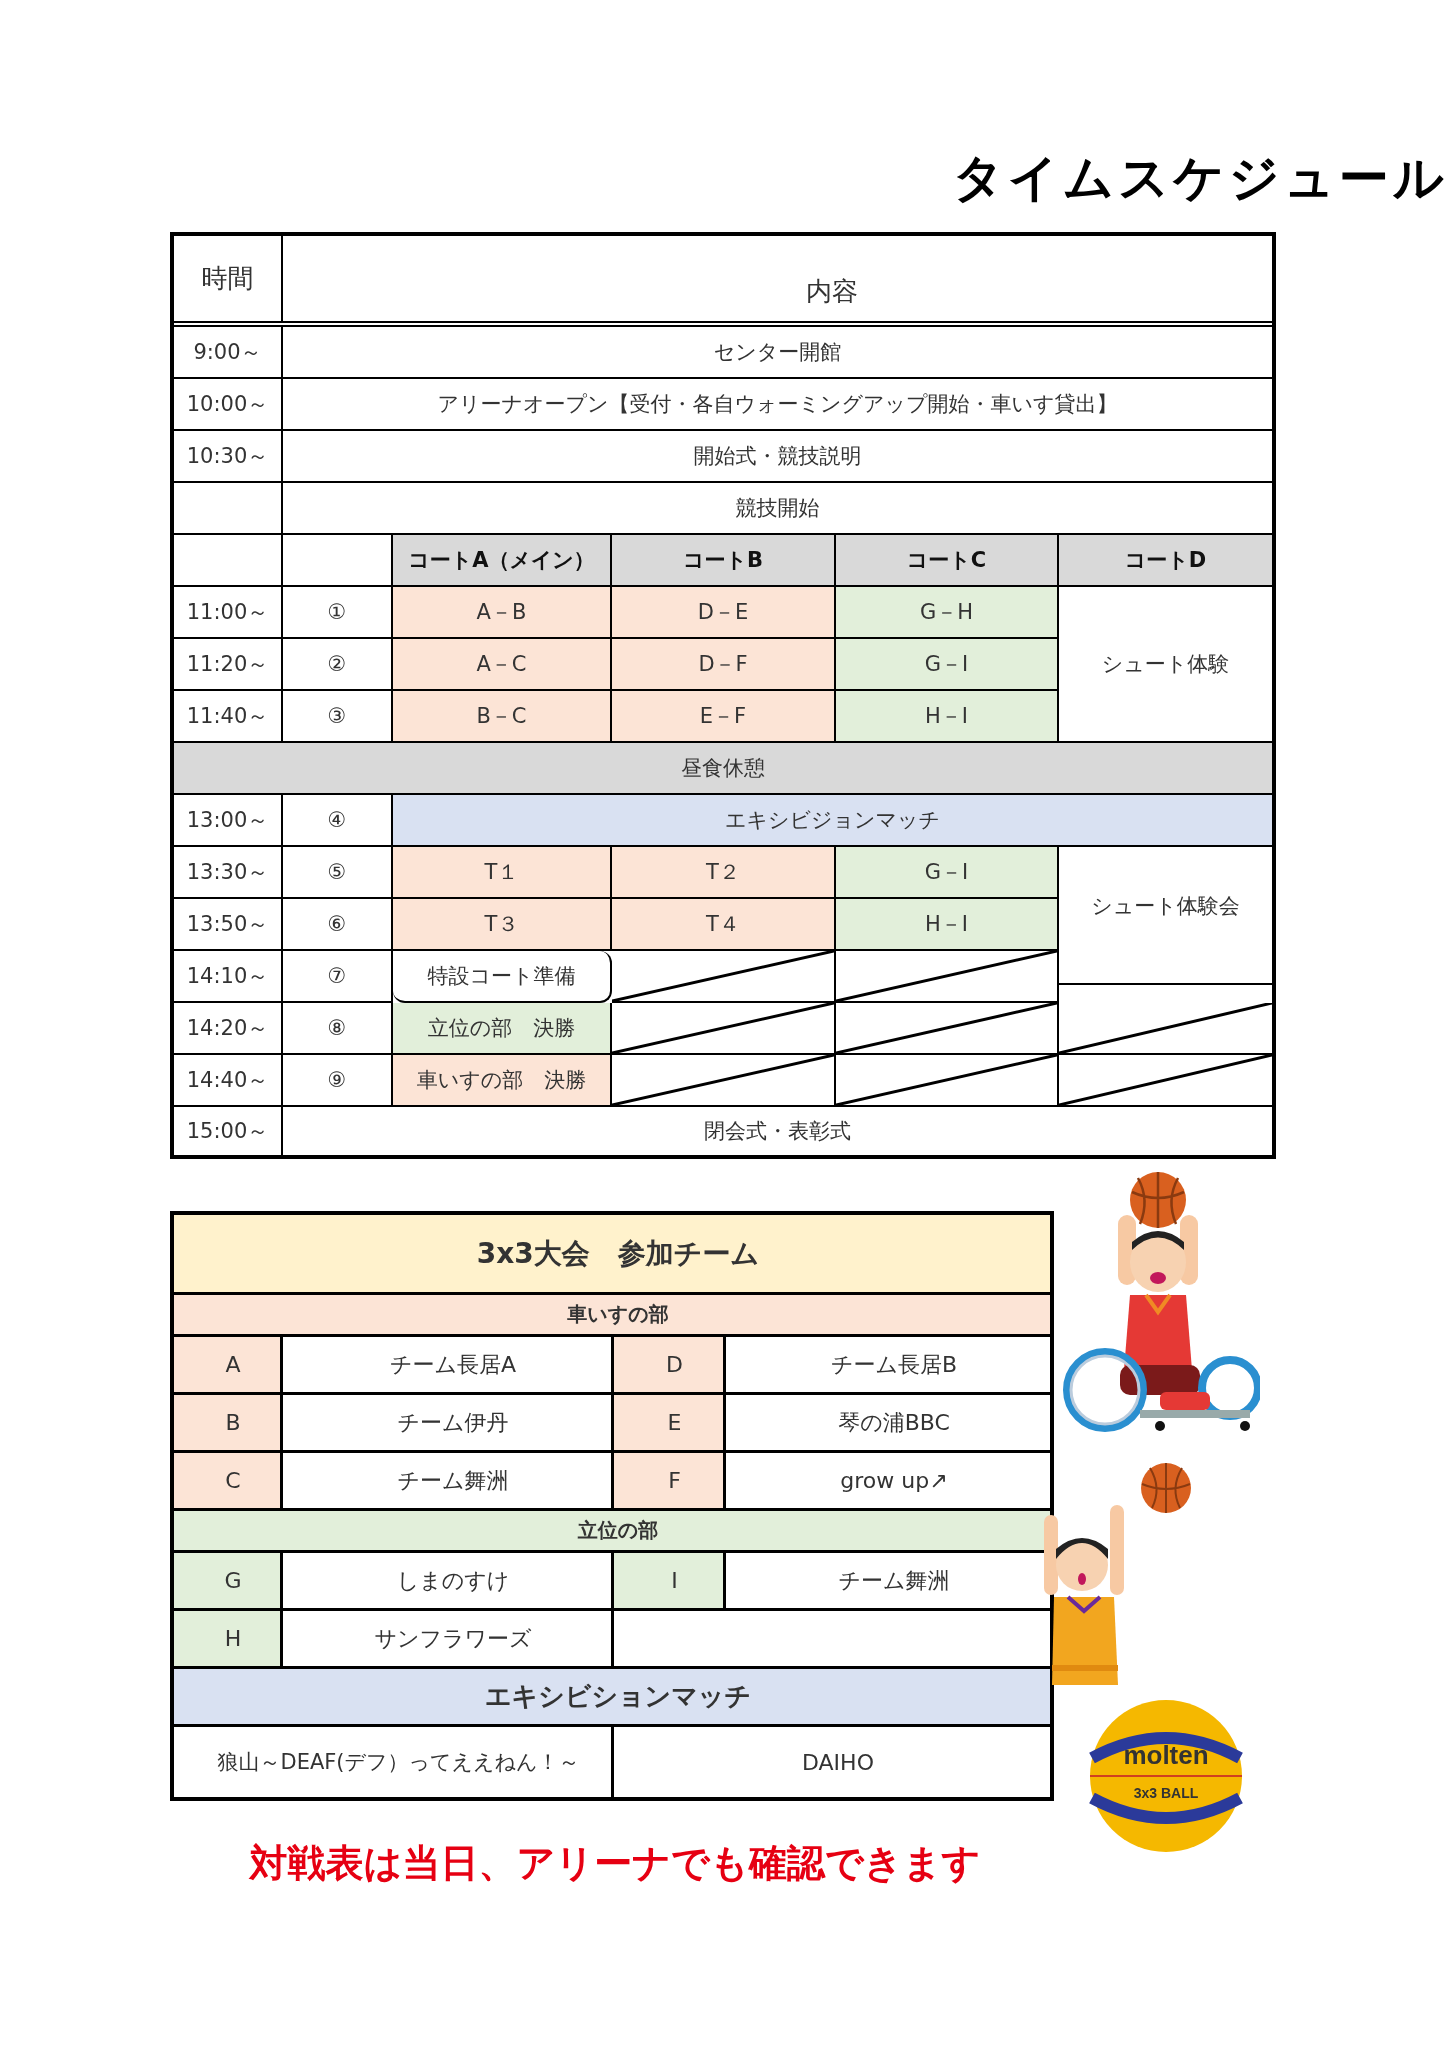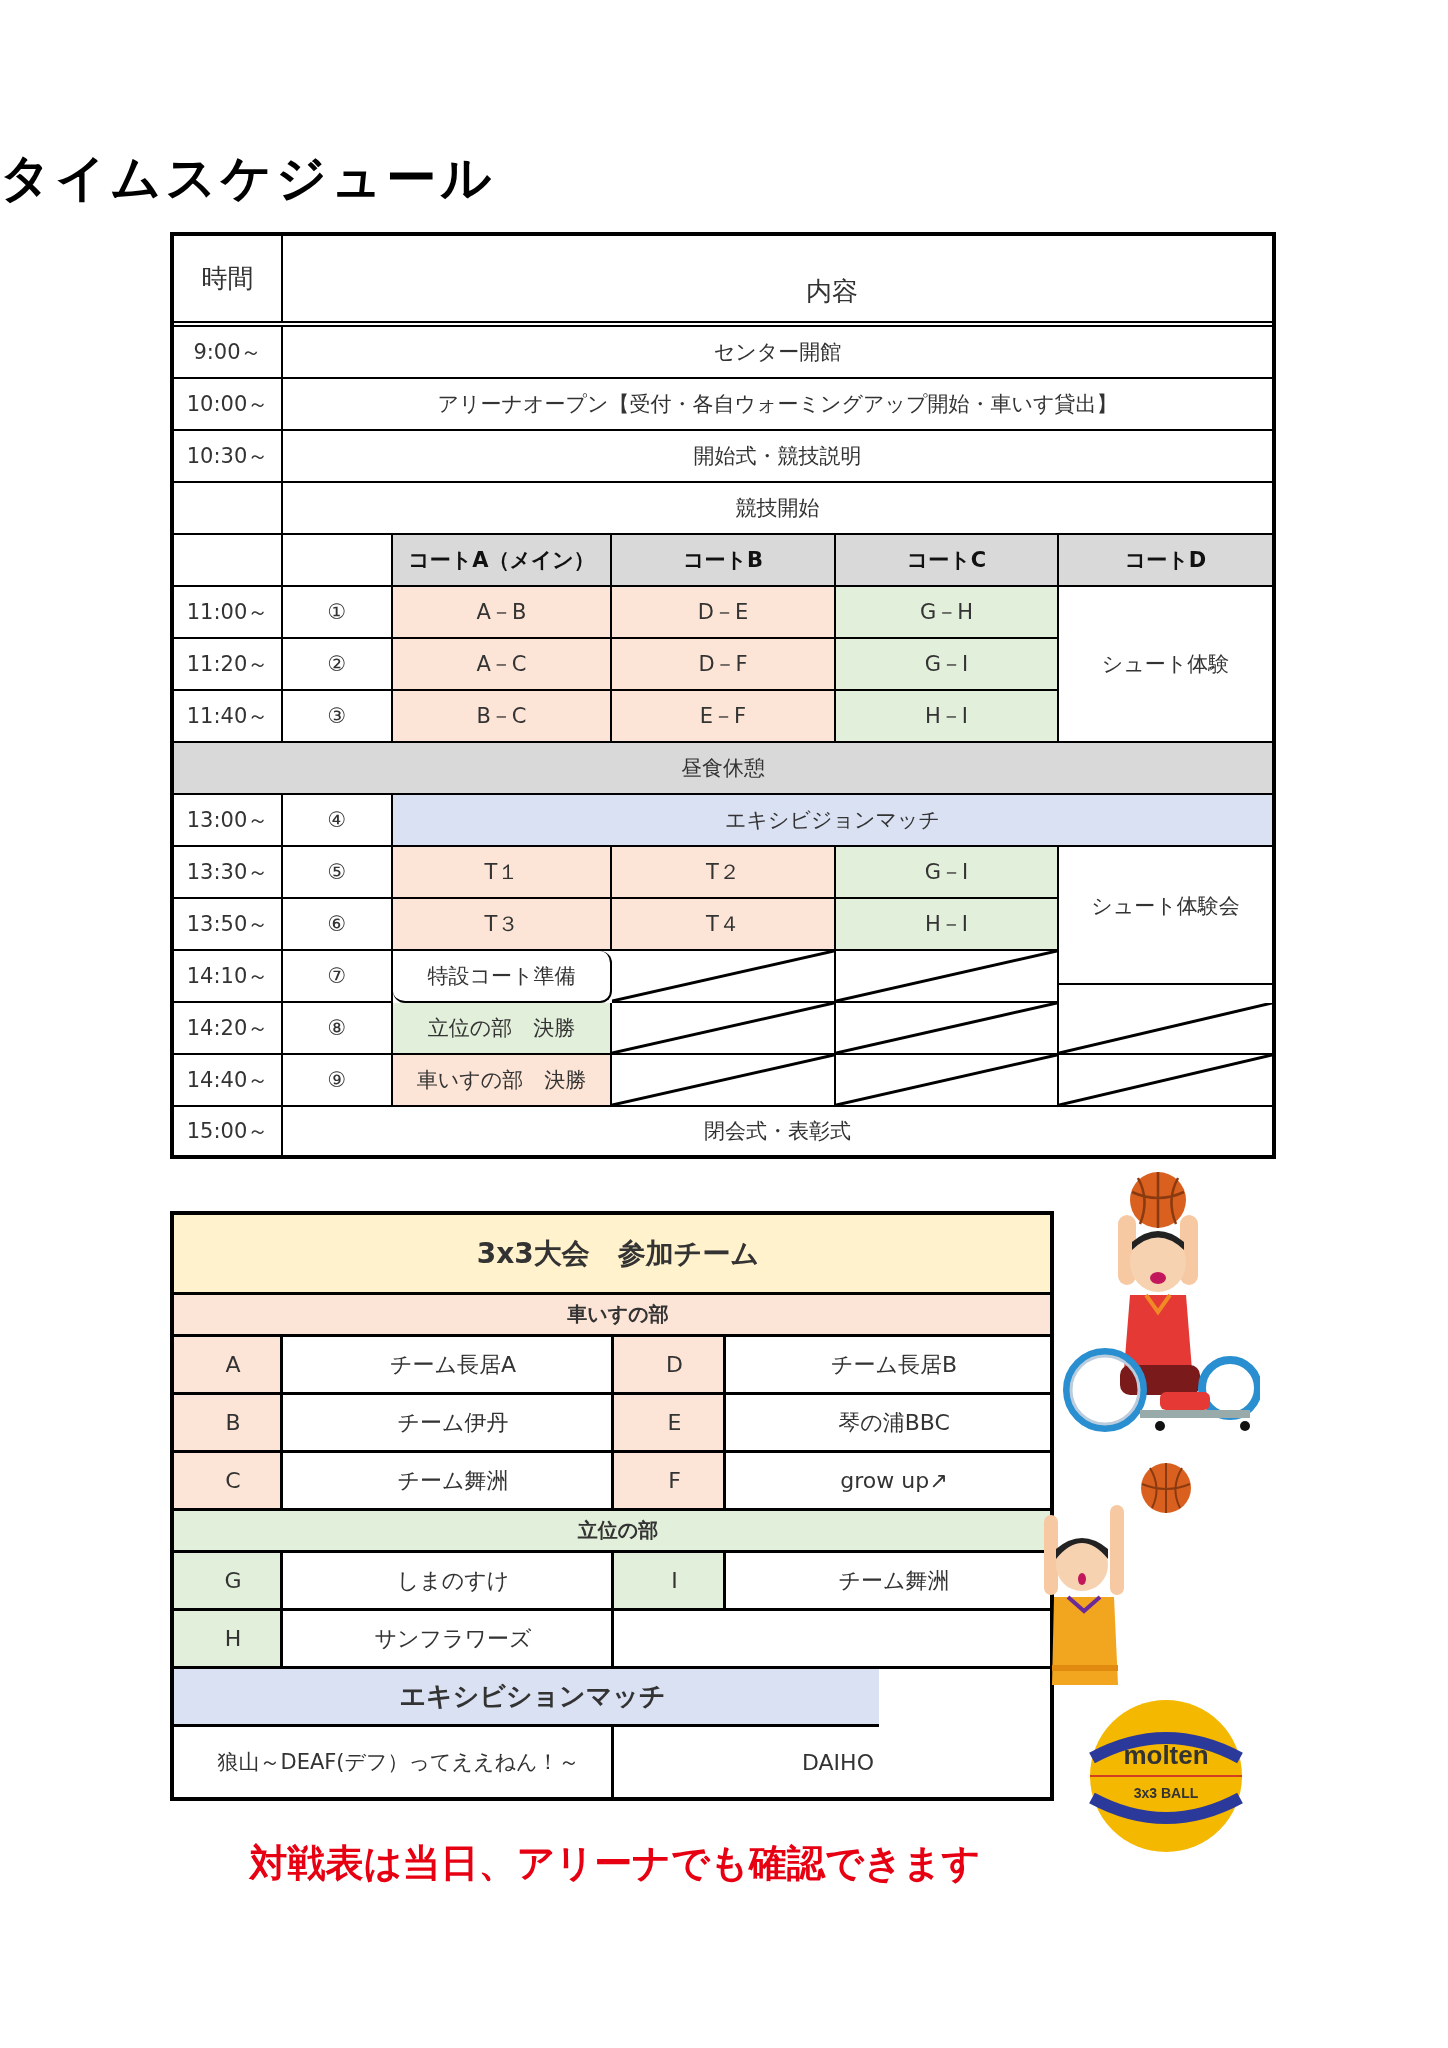--- a/index.html
+++ b/index.html
@@ -1,18 +1,18 @@
 <!DOCTYPE html>
 <html><head>
 <meta charset="utf-8">
 <style>
   html, body { margin:0; padding:0; background:#fff; }
   body { width:1448px; height:2048px; position:relative; overflow:hidden;
          font-family:"DejaVu Sans", "Liberation Sans", sans-serif; color:#333; }
-  .title { position:absolute; left:0; width:1448px; top:145px; text-align:left;
+  .title { position:absolute; left:0; width:1448px; top:145px; text-align:right;
            font-size:50px; font-weight:bold; color:#000; letter-spacing:4px; }
 
   
   .sched { position:absolute; left:170px; top:232px; width:1106px; border:4px solid #000;
            box-sizing:border-box; }
   .cell { position:absolute; box-sizing:border-box; border-right:2px solid #000; border-bottom:2px solid #000;
           display:flex; align-items:center; justify-content:center; font-size:21px; color:#333;
           text-align:center; overflow:hidden; }
   .gray { background:#d9d9d9; }
   .peach { background:#fce4d6; }
@@ -184,21 +184,21 @@
 
   <div class="tcell green" style="left:0;top:338px;width:109px;height:58px;">G</div>
   <div class="tcell" style="left:109px;top:338px;width:331px;height:58px;">しまのすけ</div>
   <div class="tcell green" style="left:440px;top:338px;width:112px;height:58px;">I</div>
   <div class="tcell" style="left:552px;top:338px;width:324px;height:58px;border-right:none;">チーム舞洲</div>
 
   <div class="tcell green" style="left:0;top:396px;width:109px;height:58px;">H</div>
   <div class="tcell" style="left:109px;top:396px;width:331px;height:58px;">サンフラワーズ</div>
   <div class="tcell" style="left:440px;top:396px;width:436px;height:58px;border-right:none;"></div>
 
-  <div class="tcell blue bold" style="left:0;top:454px;width:705px;height:58px;font-size:26px;border-right:none;">エキシビションマッチ</div>
+  <div class="tcell blue bold" style="left:0;top:454px;width:876px;height:58px;font-size:26px;border-right:none;">エキシビションマッチ</div>
 
   <div class="tcell" style="left:0;top:512px;width:440px;height:70px;border-bottom:none;font-size:21px;">狼山～DEAF(デフ）ってええねん！～</div>
   <div class="tcell" style="left:440px;top:512px;width:436px;height:70px;border-bottom:none;border-right:none;">DAIHO</div>
 </div>
 
 <div class="note">対戦表は当日、アリーナでも確認できます</div>
 
 <svg class="illus" style="left:1060px;top:1170px;width:200px;height:280px;" viewBox="0 0 200 280">
   <circle cx="98" cy="30" r="28" fill="#d9601f"></circle>
   <path d="M72 22 Q98 34 124 22 M98 2 L98 58 M78 8 Q90 30 80 54 M118 8 Q106 30 116 54" stroke="#8a3a10" stroke-width="2.5" fill="none"></path>

